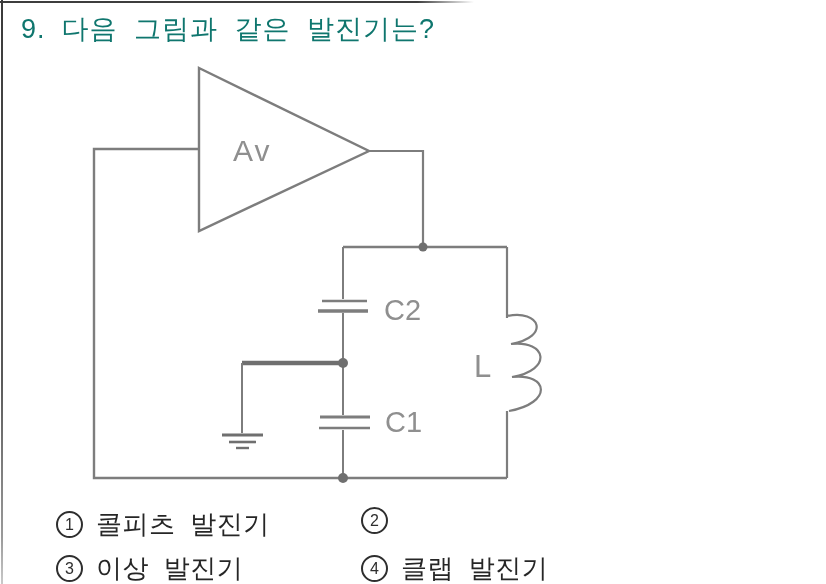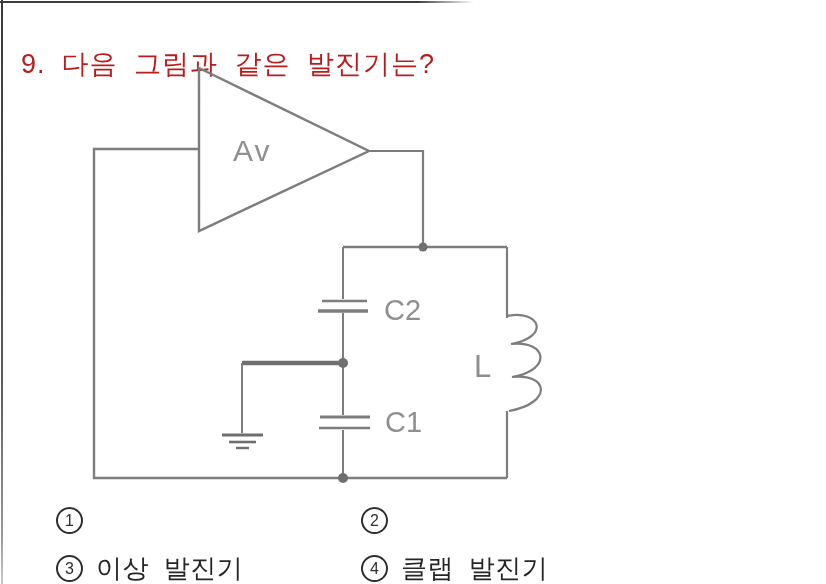--- a/index.html
+++ b/index.html
@@ -11,23 +11,22 @@
   .page-border-top{
     position:absolute;left:0;top:1px;width:474px;height:2px;
     background:linear-gradient(to right,#3d3d3d 0%,#3d3d3d 88%,rgba(61,61,61,0) 100%);
   }
   .page-border-left{
     position:absolute;left:1px;top:0;width:2px;height:584px;
     background:linear-gradient(to bottom,#3a3a3a 0%,#5a5a5a 65%,#9a9a9a 92%,#c9c9c9 100%);
   }
   .question-line{
     position:absolute;left:21px;top:11px;
-    font-size:27px;color:#b91c1c;letter-spacing:1px;
+    font-size:27px;color:#0f766e;letter-spacing:1px;
     white-space:nowrap;
-    margin-top:35px;
   }
   .question-line .qnum{margin-right:16px;}
   .question-line .qtext{word-spacing:8px;}
   svg.circuit{position:absolute;left:0;top:0;}
   .options{position:absolute;left:0;top:0;width:826px;}
   .option{
     position:absolute;display:flex;align-items:center;
     font-size:26px;color:#262626;white-space:nowrap;
   }
   .option .num-circle{
@@ -91,20 +90,21 @@
   <text x="384" y="320" font-size="29" fill="#8f8f8f">C2</text>
   <text x="385" y="432" font-size="29" fill="#8f8f8f">C1</text>
   <text x="474" y="377" font-size="31" fill="#8f8f8f">L</text>
 </svg>
 
 <div class="options">
   <div class="option opt-1">
     <span class="num-circle">
         <span>1</span>
       </span>
+    <span class="opt-label">콜피츠 발진기</span>
   </div>
   <div class="option opt-2">
     <span class="num-circle">
         <span>2</span>
       </span>
   </div>
   <div class="option opt-3">
     <span class="num-circle">
         <span>3</span>
       </span>

